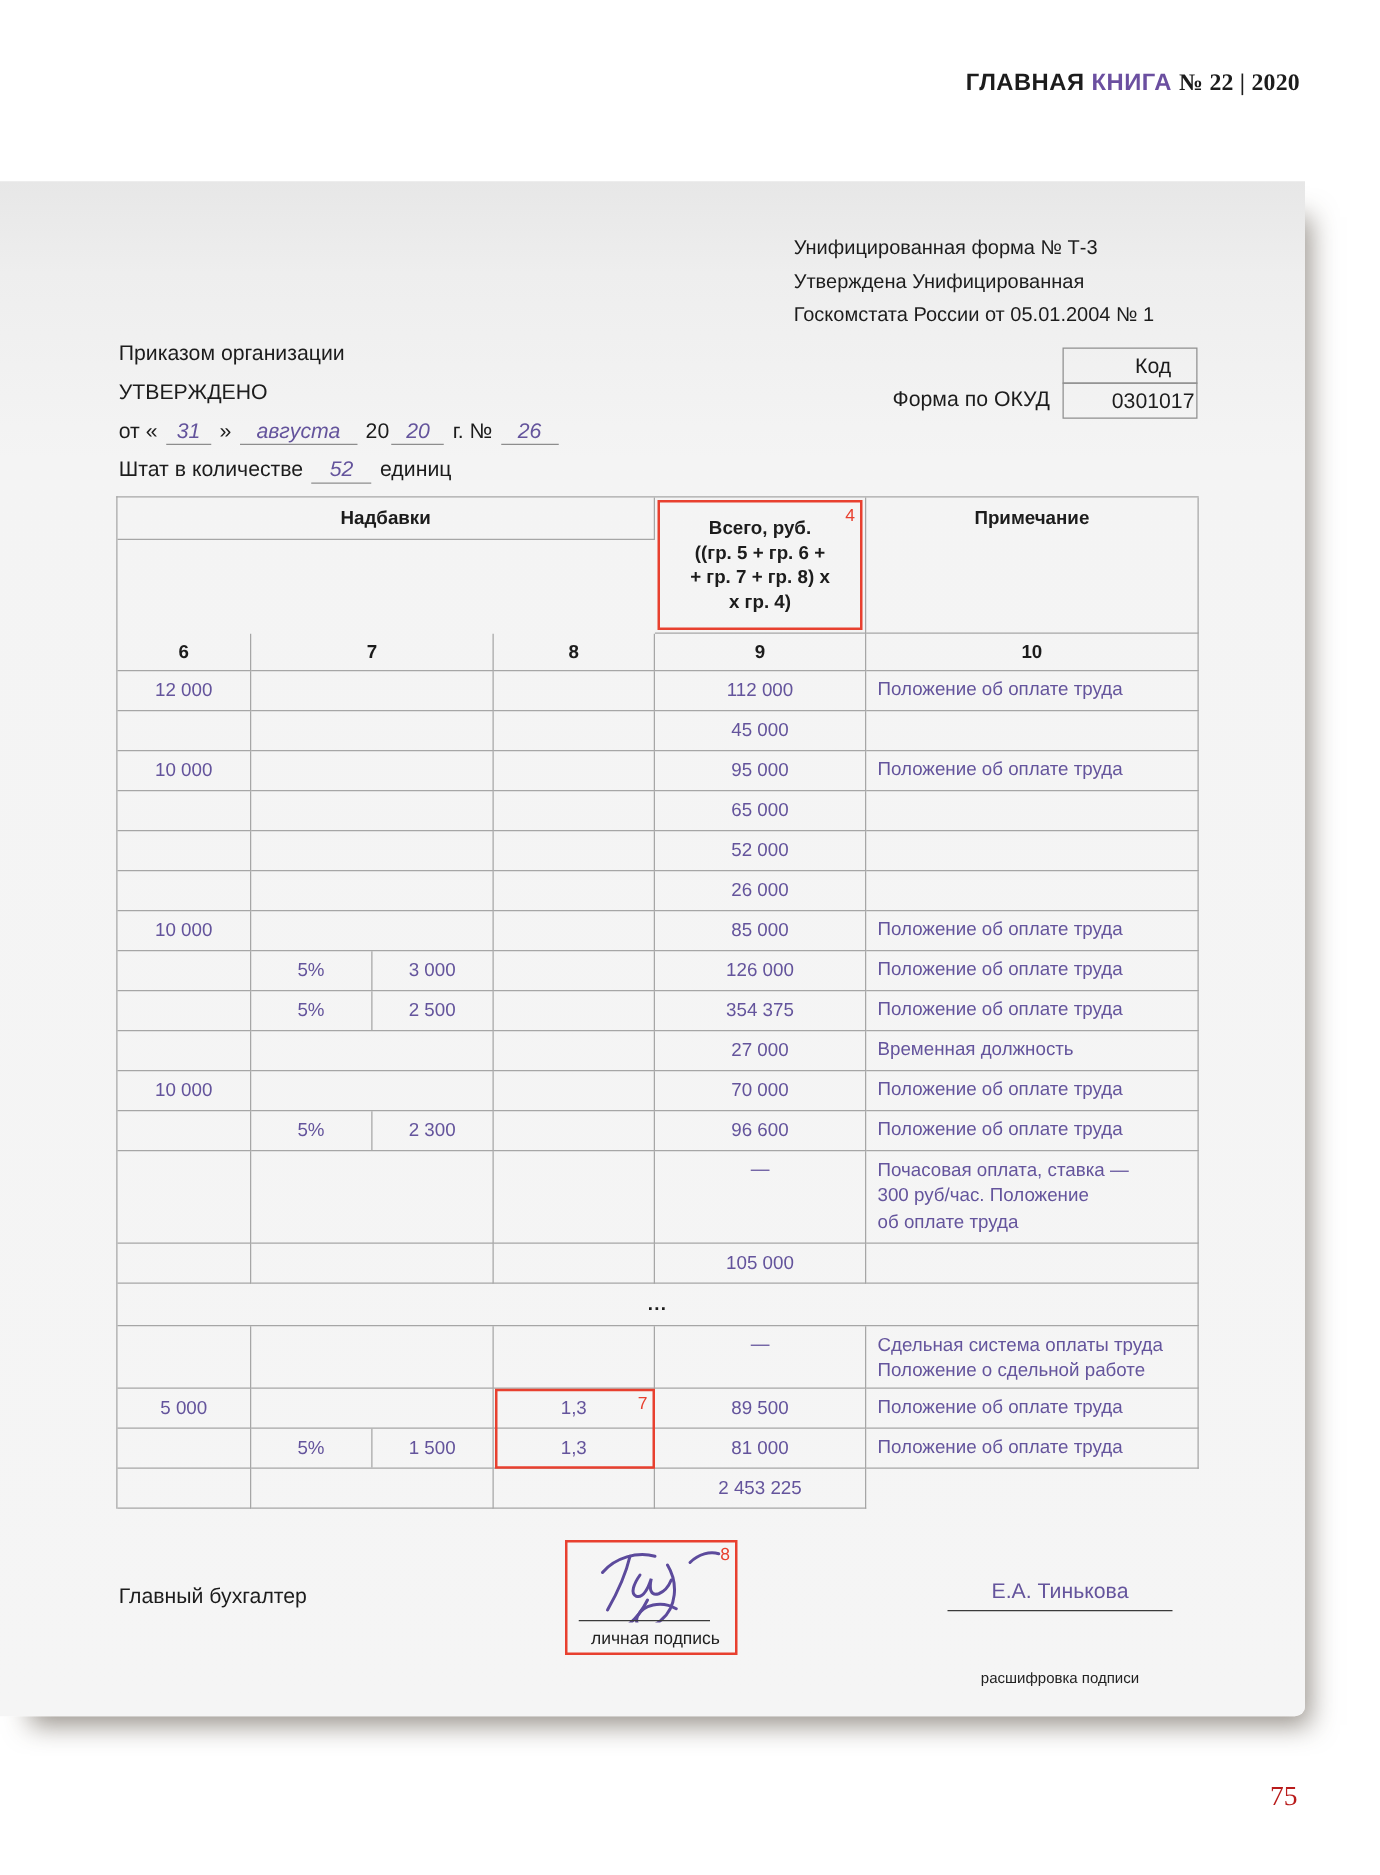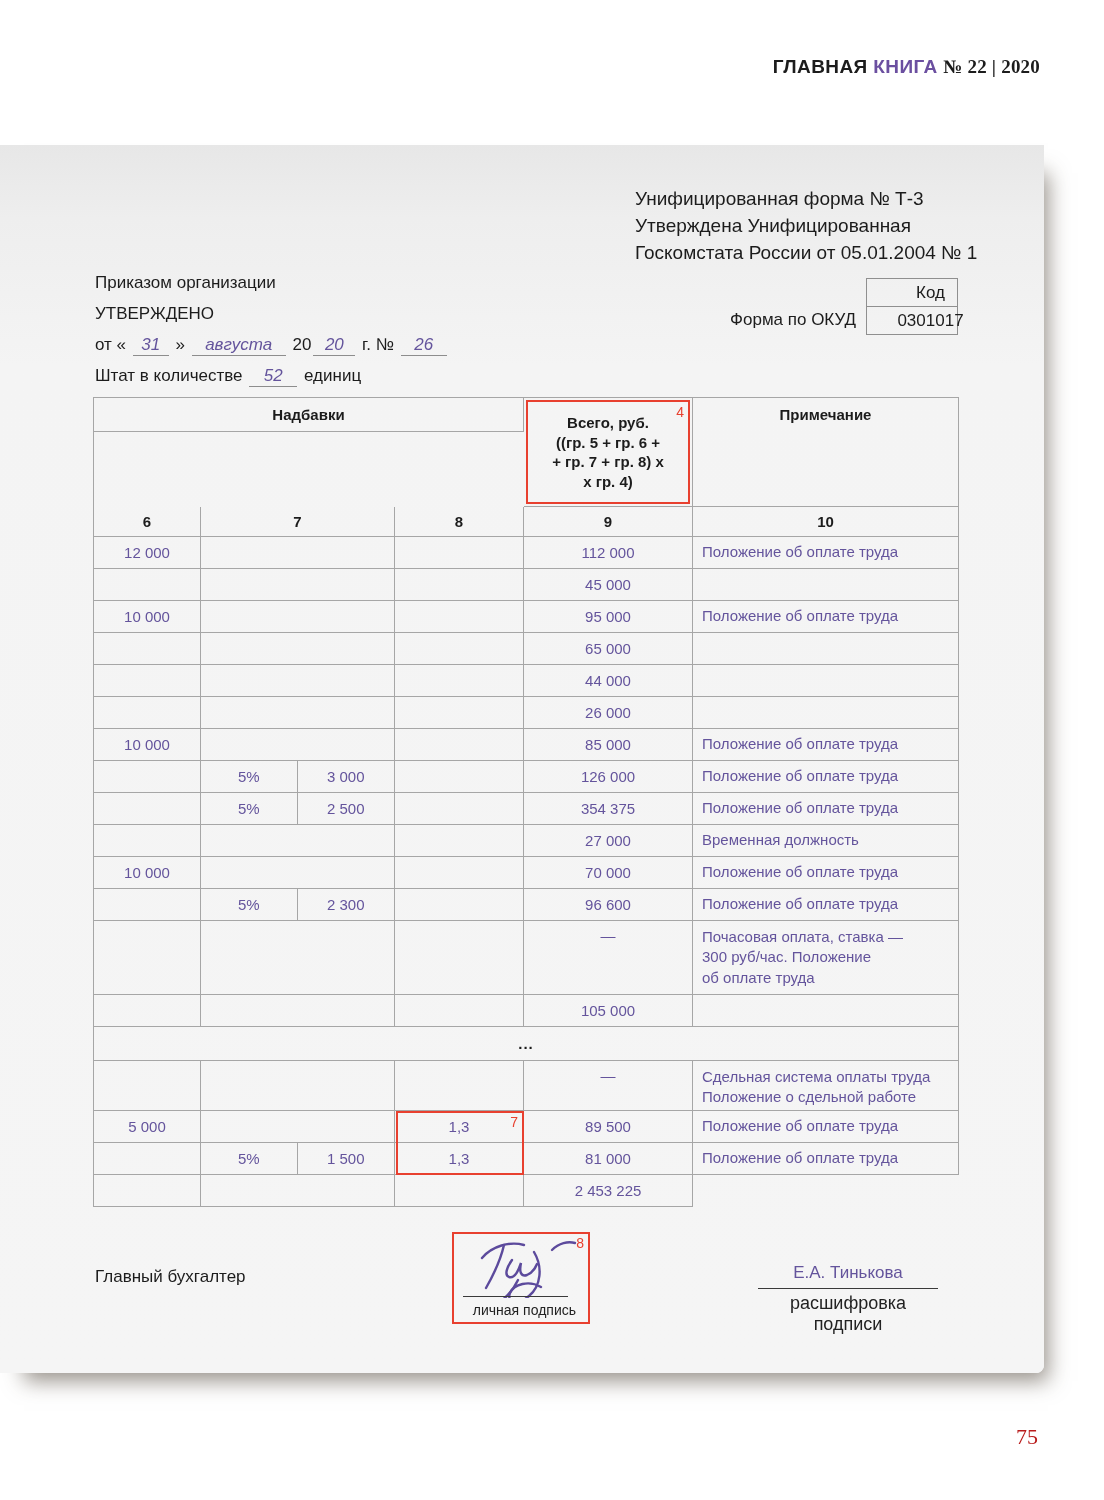--- a/index.html
+++ b/index.html
@@ -23,26 +23,26 @@
   .jhead .brand-purple{color:#6b4fa0;}
   .jhead .issue{font-family:"Liberation Serif",serif;letter-spacing:.2px;}
   
   .sheet{
     position:absolute;left:0;top:145px;width:1044px;height:1228px;
     background:linear-gradient(180deg,#e7e7e7 0%,#eeeeee 6%,#f4f4f4 18%,#f5f5f5 100%);
     box-shadow:14px 18px 20px -10px rgba(70,58,45,.55);
     border-radius:0 0 8px 0;
   }
   
-  .form-hdr{position:absolute;left:635px;top:40px;font-size:19px;line-height:27px;}
+  .form-hdr{position:absolute;left:635px;top:40px;font-size:16px;line-height:27px;}
   
   .code-tbl{position:absolute;left:520px;top:133px;width:438px;font-size:17px;}
   .code-row{display:flex;align-items:stretch;margin-bottom:-1px;}
   .code-label{flex:1;text-align:right;padding:4px 10px 0 0;}
-  .code-box{width:92px;border:1px solid #8f8f8f;height:29px;display:flex;align-items:center;justify-content:center;padding-left:37px;}
+  .code-box{width:108px;border:1px solid #8f8f8f;height:29px;display:flex;align-items:center;justify-content:center;padding-left:37px;}
   
   .approved{position:absolute;left:95px;top:122px;font-size:17px;line-height:31px;}
   .blank{
     display:inline-block;text-align:center;color:var(--purple);
     border-bottom:1px solid #8d8d8d;line-height:20px;margin:0 2px;font-style:italic;
   }
   .b-day{min-width:36px;}  .b-month{min-width:94px;}
   .b-year{min-width:42px;} .b-no{min-width:46px;} .b-staff{min-width:48px;}
   
   .tbl{
@@ -87,21 +87,21 @@
   .chief{position:absolute;left:95px;top:1122px;font-size:17px;}
   .sig-box{
     position:absolute;left:452px;top:1087px;width:138px;height:92px;
     border:2px solid var(--red);
   }
   .sig-line{position:absolute;left:9px;right:20px;bottom:25px;border-bottom:1px solid #3a3a3a;}
   .sig-caption{position:absolute;left:0;right:12px;bottom:4px;text-align:right;font-size:14px;color:#222;}
   .sig-svg{position:absolute;left:6px;top:2px;}
   .sig-right{position:absolute;left:758px;top:1118px;width:180px;text-align:center;}
   .sig-right .name{color:var(--purple);font-size:17px;padding-bottom:5px;border-bottom:1px solid #3a3a3a;}
-  .sig-right .caption{font-size:18px;color:#222;padding-top:4px;}
+  .sig-right .caption{font-size:12px;color:#222;padding-top:4px;margin-top:42px;}
   
   .pnum{position:absolute;right:66px;top:1424px;font-family:"Liberation Serif",serif;font-size:22px;color:#b91c1c;}
 </style>
 </head>
 <body>
 
 <div class="jhead">
   <span>ГЛАВНАЯ</span>
   <span class="brand-purple">КНИГА</span>
   <span class="issue">№ 22 | 2020</span>
@@ -194,21 +194,21 @@
       <div class="td c6"></div>
       <div class="td c7"></div>
       <div class="td c8"></div>
       <div class="td c9">65 000</div>
       <div class="td c10"></div>
     </div>
     <div class="tr">
       <div class="td c6"></div>
       <div class="td c7"></div>
       <div class="td c8"></div>
-      <div class="td c9">44 000</div>
+      <div class="td c9">52 000</div>
       <div class="td c10"></div>
     </div>
     <div class="tr">
       <div class="td c6"></div>
       <div class="td c7"></div>
       <div class="td c8"></div>
       <div class="td c9">26 000</div>
       <div class="td c10"></div>
     </div>
     <div class="tr">

